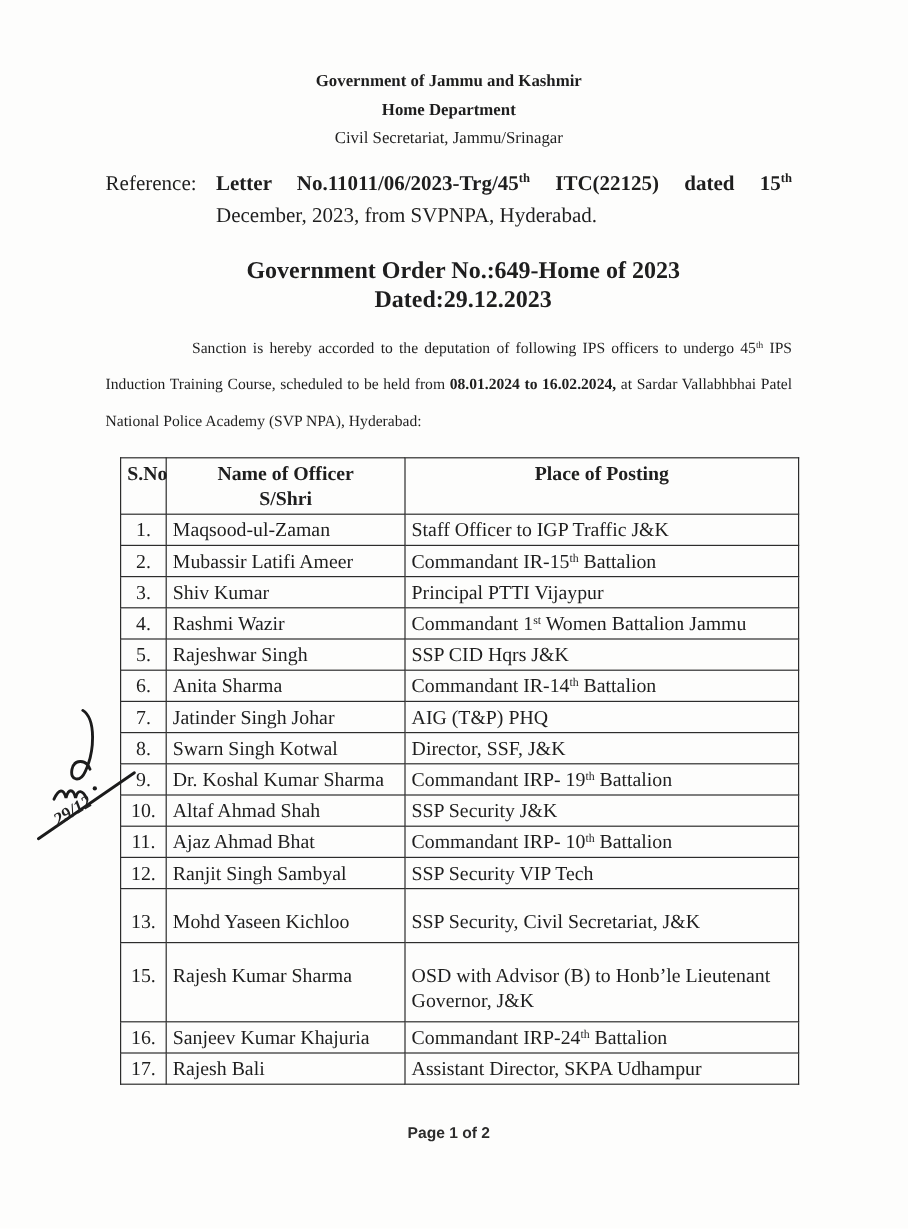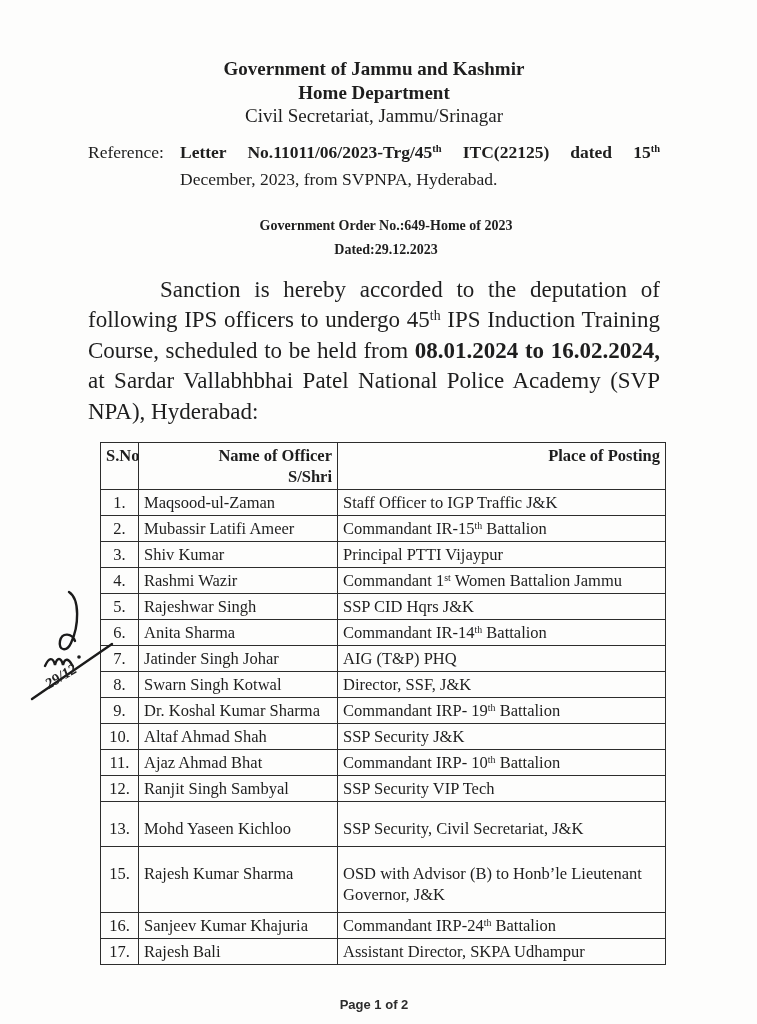--- a/index.html
+++ b/index.html
@@ -7,42 +7,42 @@
     position: relative;
     width: 757px;
     height: 1024px;
     background: #fdfdfc;
     font-family: "Liberation Serif", "DejaVu Serif", serif;
     color: #1e1e1e;
     overflow: hidden;
   }
   .content { padding: 0 97px 0 88px; }
 
-  .doc-header { margin-top: 57px; text-align: center; font-size: 19px; line-height: 23.5px; }
+  .doc-header { margin-top: 57px; text-align: center; font-size: 14px; line-height: 23.5px; }
   .doc-header .bold { font-weight: bold; }
 
   .label-row { display: flex; margin-top: 21px; font-size: 17.5px; line-height: 27px; }
   .label-col { flex: 0 0 92px; }
   .label-text { flex: 1; }
   .subject-row .label-col, .subject-row .label-text { font-weight: bold; }
 
   .reference-row { margin-top: 11px; }
   .ref-line1 { text-align: justify; text-align-last: justify; font-weight: bold; }
   .ref-line2 { text-align: left; }
 
-  .order-block { margin-top: 21px; margin-left: 24px; text-align: center; font-weight: bold; font-size: 14px; line-height: 24px; }
-
-  .body-para { margin-top: 13px; font-size: 23px; line-height: 30.5px; text-align: justify; text-indent: 72px; }
+  .order-block { margin-top: 21px; margin-left: 24px; text-align: center; font-weight: bold; font-size: 20px; line-height: 24px; }
+
+  .body-para { margin-top: 13px; font-size: 13px; line-height: 30.5px; text-align: justify; text-indent: 72px; }
   .body-para .bold { font-weight: bold; }
 
   sup { font-size: 60%; line-height: 0; position: relative; top: -0.5em; vertical-align: baseline; }
 
   table.officer-table { margin-top: 15px; margin-left: 12px; border-collapse: collapse; width: 565px; font-size: 16.5px; table-layout: fixed; }
   table.officer-table th, table.officer-table td { border: 1.6px solid #2d2d2d; padding: 2px 5px; line-height: 21px; vertical-align: top; }
-  table.officer-table th { font-weight: bold; text-align: right; }
+  table.officer-table th { font-weight: bold; text-align: center; }
   .col-sno-w { width: 38px; } .col-name-w { width: 199px; } .col-post-w { width: 328px; }
   td.col-sno { text-align: center; padding-left: 1px; padding-right: 1px; }
   tbody tr:nth-child(13) td, tbody tr:nth-child(14) td { padding-top: 16px; padding-bottom: 7px; }
 
   .page-footer { margin-top: 32px; text-align: center; font-family: "Liberation Sans", "DejaVu Sans", sans-serif; font-weight: bold; font-size: 13px; color: #2c2c2c; }
 
   .signature { position: absolute; left: 28px; top: 586px; width: 92px; height: 124px; }
   .signature svg { position: absolute; left: 0; top: 0; }
   .signature-date {
     position: absolute; left: 16px; top: 82px;

